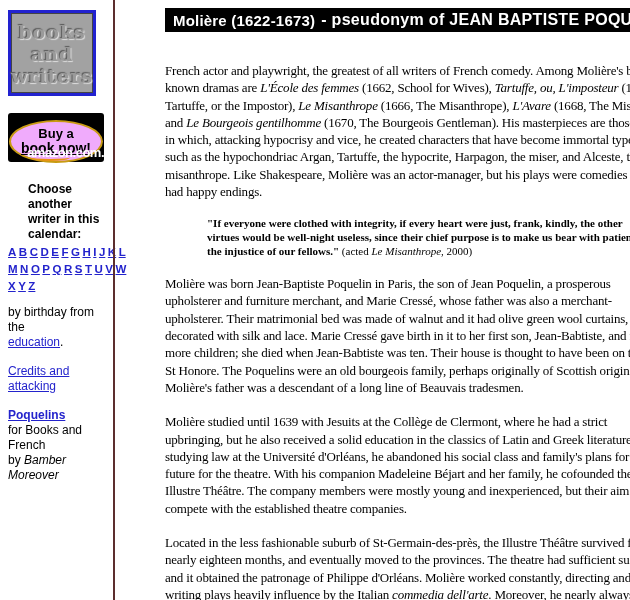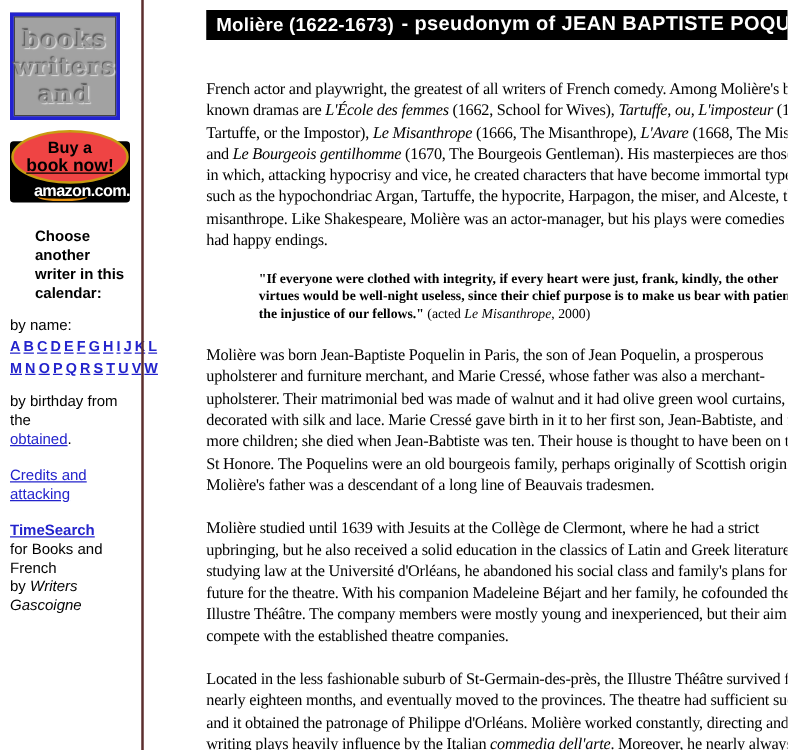--- a/index.html
+++ b/index.html
@@ -17,22 +17,22 @@
     padding-top:8px;
   }
   .logo-line {
     display:block; font-size:19px; line-height:22px; color:#9a9a9a;
     text-shadow:-1px -1px 1px #5a5a5a, 1px 1px 1px #dedede;
     letter-spacing:1px;
   }
   .amazon-btn { position:relative; display:block; width:96px; height:58px; margin-top:8px; cursor:pointer; text-decoration:none; }
   .amazon-black { position:absolute; top:9px; left:0; right:0; bottom:0; background:#000; border-radius:3px; }
   .amazon-oval {
-    position:absolute; top:0; left:1px; right:1px; height:43px; z-index:1;
-    background:#ef4444; border:2px solid #c89b12; border-radius:50%;
+    position:absolute; top:16px; left:1px; right:1px; height:43px; z-index:1;
+    background:#f0abfc; border:2px solid #c89b12; border-radius:50%;
     display:flex; flex-direction:column; align-items:center; justify-content:center;
   }
   .amazon-oval .l1 { font-size:13px; font-weight:bold; color:#000; line-height:14px; }
   .amazon-oval .l2 { font-size:14px; font-weight:bold; color:#000; line-height:15px;text-decoration:underline; }
   .amazon-brand { position:absolute; bottom:2px; width:100%; text-align:right; z-index:2;
     color:#fff; font-weight:bold; font-size:13px; letter-spacing:-0.5px; }
   .amazon-swoosh { position:absolute; bottom:1px; left:22px; width:40px; height:7px; z-index:3;
     border-bottom:2px solid #e8920e; border-radius:50%; }
 
   .side-label { font-weight:bold; font-size:12px; line-height:15px; margin-top:20px; padding-right:6px;margin-left:20px; }
@@ -69,56 +69,56 @@
 </style>
 </head>
 <body>
 
 <div class="page">
 
   <aside class="sidebar">
 
     <a class="logo-box" href="#">
       <span class="logo-line">books</span>
+      <span class="logo-line">and</span>
       <span class="logo-line">writers</span>
-      <span class="logo-line">and</span>
     </a>
 
     <a class="amazon-btn" href="#">
       <span class="amazon-black"></span>
       <span class="amazon-oval">
         <span class="l1">Buy a</span>
         <span class="l2">book now!</span>
       </span>
       <span class="amazon-brand">amazon.com.</span>
       <span class="amazon-swoosh"></span>
     </a>
 
     <div class="side-label">Choose another writer in this calendar:</div>
 
-    <div class="side-text">by name:</div>
 
     <div class="alphabet" id="alphabet">
         <div class="alpha-row"><a href="#" class="alpha-link">A</a><a href="#" class="alpha-link">B</a><a href="#" class="alpha-link">C</a><a href="#" class="alpha-link">D</a><a href="#" class="alpha-link">E</a><a href="#" class="alpha-link">F</a><a href="#" class="alpha-link">G</a><a href="#" class="alpha-link">H</a><a href="#" class="alpha-link">I</a><a href="#" class="alpha-link">J</a><a href="#" class="alpha-link">K</a><a href="#" class="alpha-link">L</a></div>
         <div class="alpha-row"><a href="#" class="alpha-link">M</a><a href="#" class="alpha-link">N</a><a href="#" class="alpha-link">O</a><a href="#" class="alpha-link">P</a><a href="#" class="alpha-link">Q</a><a href="#" class="alpha-link">R</a><a href="#" class="alpha-link">S</a><a href="#" class="alpha-link">T</a><a href="#" class="alpha-link">U</a><a href="#" class="alpha-link">V</a><a href="#" class="alpha-link">W</a></div>
+        <div class="alpha-row"><a href="#" class="alpha-link">X</a><a href="#" class="alpha-link">Y</a><a href="#" class="alpha-link">Z</a></div>
       </div>
 
     <div class="side-text">
       <span>by birthday from the</span><br>
-      <a class="side-link" href="#">obtained</a><span>.</span>
+      <a class="side-link" href="#">education</a><span>.</span>
     </div>
 
     <div class="credits">
       <a class="side-link" href="#">Credits and attacking</a>
     </div>
 
     <div class="ts-block">
-      <a class="side-link bold" href="#">TimeSearch</a><br>
+      <a class="side-link bold" href="#">Poquelins</a><br>
       <span>for Books and French</span><br>
-      <span>by </span><span class="it">Writers Gascoigne</span>
+      <span>by </span><span class="it">Bamber Moreover</span>
     </div>
 
   </aside>
 
   <div class="divider"></div>
 
   <main class="content">
     <div class="header-bar">
       <span class="header-title">Molière (1622-1673)</span>
       <span class="header-sub">- pseudonym of JEAN BAPTISTE POQUELIN</span>

